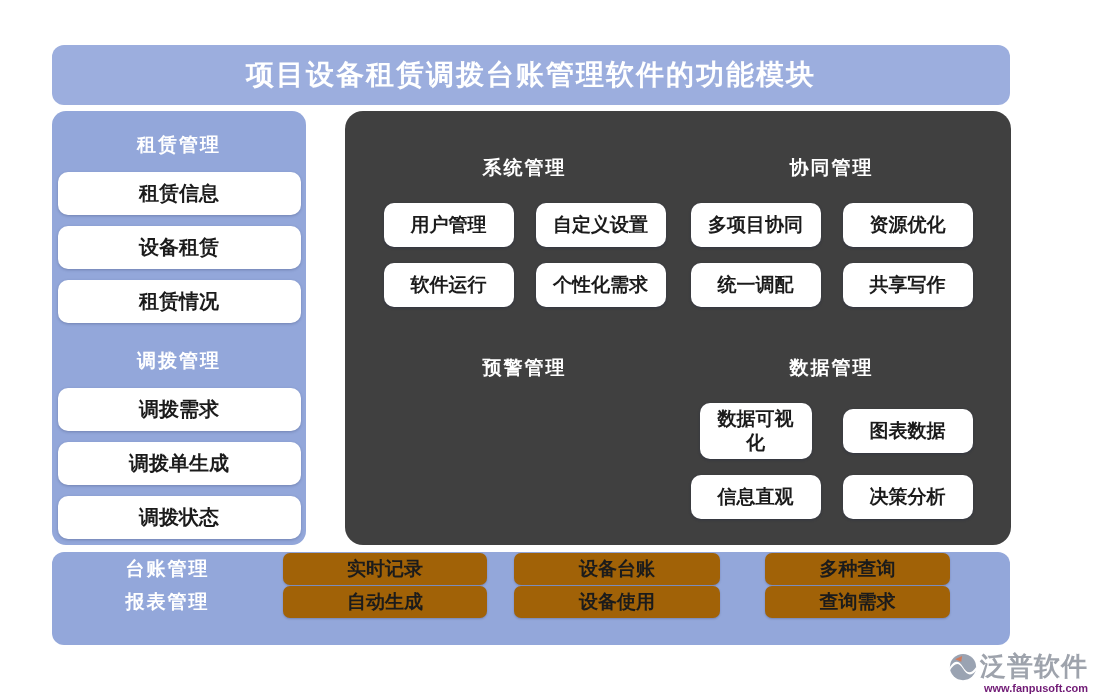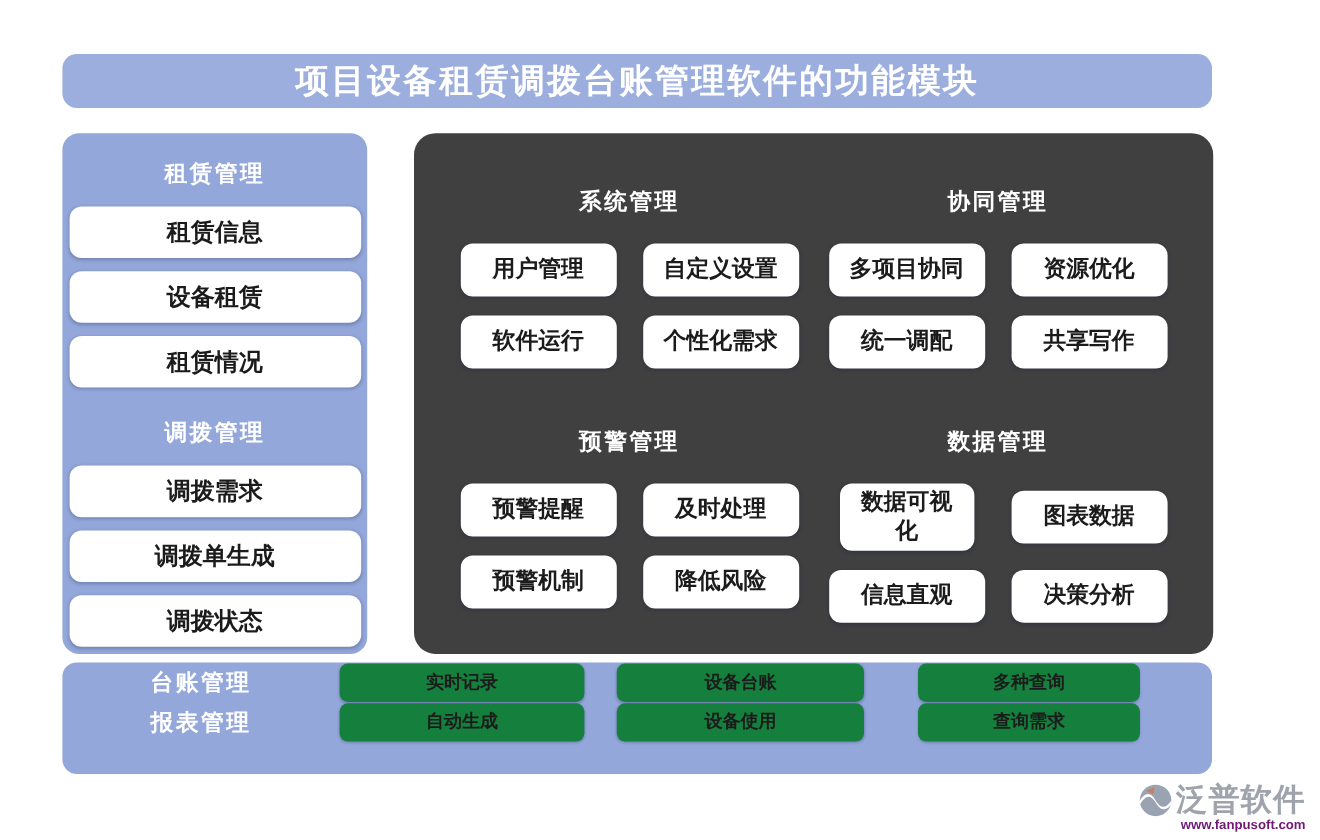--- a/index.html
+++ b/index.html
@@ -1,21 +1,21 @@
 <!DOCTYPE html>
 <html><head>
 <meta charset="utf-8">
 <style>
   * { margin: 0; padding: 0; box-sizing: border-box; }
   html, body { width: 1100px; height: 700px; background: #ffffff; overflow: hidden; }
   body { font-family: "Liberation Sans", "DejaVu Sans", sans-serif; position: relative; }
 
   
   .header {
-    position: absolute; left: 52px; top: 45px; width: 958px; height: 45px;
+    position: absolute; left: 52px; top: 45px; width: 958px; height: 60px;
     background: #9caede; border-radius: 12px;
     display: flex; align-items: center; justify-content: center;
   }
   .header .title {
     color: #ffffff; font-size: 28px; font-weight: bold; letter-spacing: 2px;
   }
 
   
   .sidebar {
     position: absolute; left: 52px; top: 111px; width: 254px; height: 434px;
@@ -61,23 +61,23 @@
   .footer {
     position: absolute; left: 52px; top: 552px; width: 958px; height: 93px;
     background: #93a7da; border-radius: 12px; padding-top: 7px;
   }
   .f-row { display: flex; align-items: center; height: 19px; margin-bottom: 14px; }
   .f-label {
     width: 231px; text-align: center; color: #ffffff; font-size: 19px;
     font-weight: bold; letter-spacing: 2px;
   }
   .f-chip {
-    height: 32px; background: #15803d; border-radius: 7px;
+    height: 32px; background: #a16207; border-radius: 7px;
     display: flex; align-items: center; justify-content: center;
-    font-size: 15px; font-weight: bold; color: #1b1b1b;
+    font-size: 19px; font-weight: bold; color: #1b1b1b;
     box-shadow: 0 1px 2px rgba(30,40,80,.25); cursor: pointer;
   }
   .f-chip.c1 { width: 204px; }
   .f-chip.c2 { width: 206px; margin-left: 27px; }
   .f-chip.c3 { width: 185px; margin-left: 45px; }
 
   
   .brand {
     position: absolute; right: 12px; top: 649px;
     display: flex; flex-direction: column; align-items: flex-end;
@@ -122,26 +122,20 @@
     <div class="quad-grid">
       <div class="chip">多项目协同</div>
       <div class="chip">资源优化</div>
       <div class="chip">统一调配</div>
       <div class="chip">共享写作</div>
     </div>
   </div>
 
   <div class="quadrant">
     <div class="quad-title">预警管理</div>
-    <div class="quad-grid">
-      <div class="chip">预警提醒</div>
-      <div class="chip">及时处理</div>
-      <div class="chip">预警机制</div>
-      <div class="chip">降低风险</div>
-    </div>
   </div>
 
   <div class="quadrant">
     <div class="quad-title">数据管理</div>
     <div class="quad-grid">
       <div class="chip tight">数据可视化</div>
       <div class="chip">图表数据</div>
       <div class="chip">信息直观</div>
       <div class="chip">决策分析</div>
     </div>

